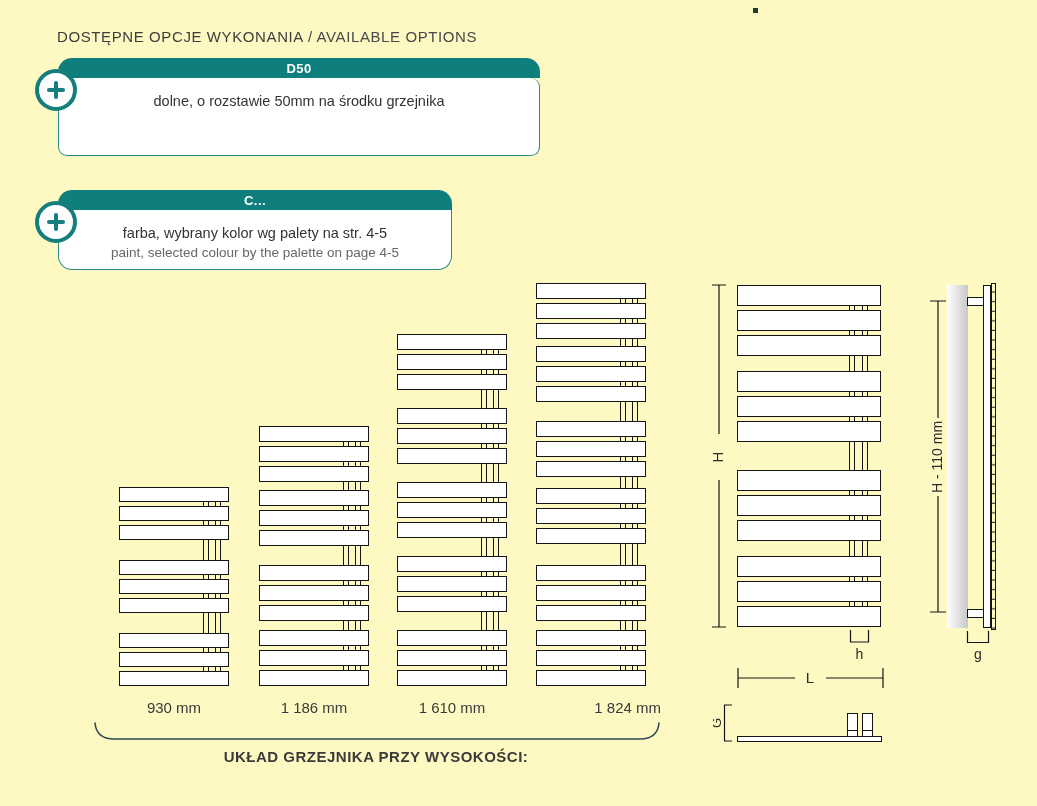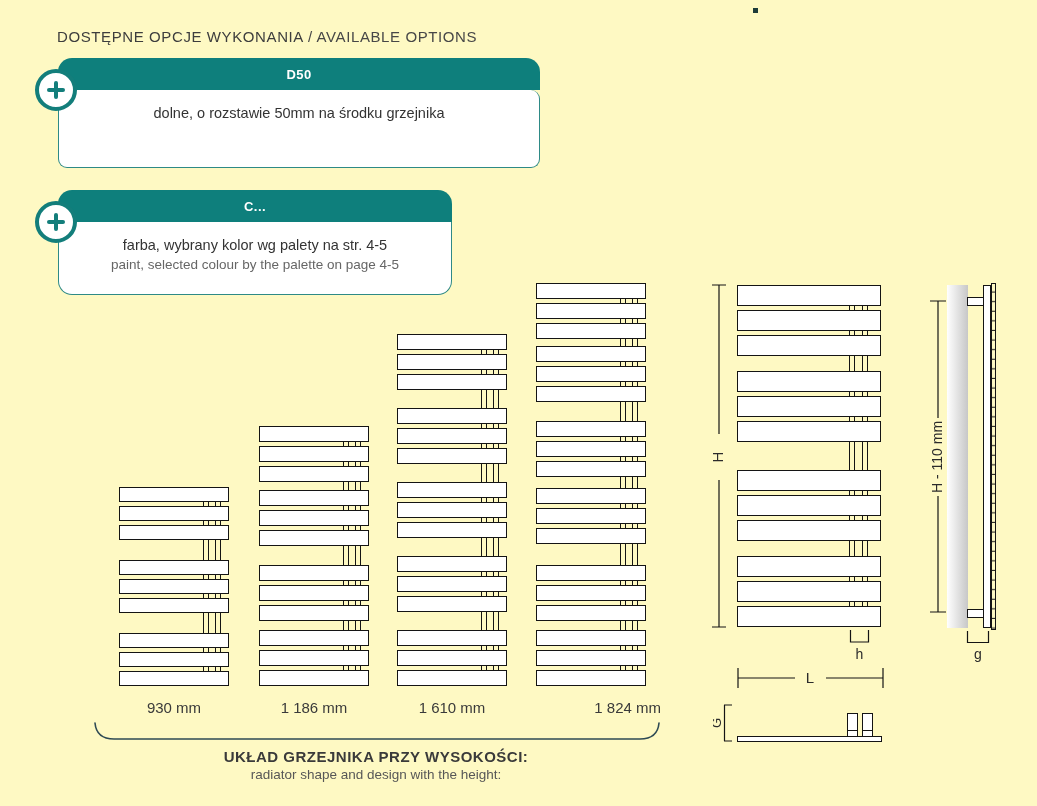--- a/index.html
+++ b/index.html
@@ -6,21 +6,21 @@
   .page{
     position:relative;width:1037px;height:806px;background:#fef9c3;overflow:hidden;
     font-family:"Liberation Sans","DejaVu Sans",sans-serif;color:#3a3a3a;padding-left:12px;
   }
   .abs{position:absolute;}
   .page-title{left:57px;top:28px;font-size:15px;letter-spacing:.6px;color:#3d3d3d;}
   .page-title .en{color:#474747;}
 
   .card{position:absolute;}
   .card-header{
-    height:32px;background:#0e7f7c;border-radius:14px 14px 0 0;
+    height:20px;background:#0e7f7c;border-radius:14px 14px 0 0;
     display:flex;align-items:center;justify-content:center;
     color:#ffffff;font-weight:bold;font-size:13px;letter-spacing:.4px;
   }
   .card-body{
     background:#fff;border:1px solid #2e8a86;border-top:none;
     border-radius:0 0 14px 14px;text-align:center;padding-top:13px;box-sizing:border-box;
   }
   .card-body .pl{font-size:14.5px;color:#333;line-height:20px;}
   .card-body .en{font-size:13.5px;color:#666;line-height:19px;}
 
@@ -63,21 +63,21 @@
   </div>
   <div class="plus" style="left:35px;top:69px;">
     <span class="pbar ph"></span>
       <span class="pbar pv"></span>
   </div>
 
   <div class="card" style="left:58px;top:190px;width:394px;">
     <div class="card-header">
       <span>C...</span>
     </div>
-    <div class="card-body" style="height:73px;">
+    <div class="card-body" style="height:60px;">
       <div class="pl">farba, wybrany kolor wg palety na str. 4-5</div>
       <div class="en">paint, selected colour by the palette on page 4-5</div>
     </div>
   </div>
   <div class="plus" style="left:35px;top:201px;">
     <span class="pbar ph"></span>
       <span class="pbar pv"></span>
   </div>
 
   <div class="abs corner-mark"></div>
@@ -173,21 +173,20 @@
   <div class="abs rad-label" style="left:244px;">1 186 mm</div>
   <div class="abs rad-label" style="left:382px;">1 610 mm</div>
   <div class="abs rad-label" style="left:521px;text-align:right;">1 824 mm</div>
 
   <svg class="abs" style="left:94px;top:722px;" width="566" height="20">
     <path d="M1,1 C2,12 8,17 20,17 L546,17 C558,17 564,12 565,1" fill="none" stroke="#2e4a54" stroke-width="1.6" stroke-linecap="round"></path>
   </svg>
 
   <div class="abs caption-wrap">
     <div class="caption-pl">UKŁAD GRZEJNIKA PRZY WYSOKOŚCI:</div>
-    <div class="caption-en">radiator shape and design with the height:</div>
   </div>
 
   <div class="abs" style="left:737px;top:285px;">
       <svg width="145" height="342" shape-rendering="crispEdges">
         <line x1="112.5" x2="112.5" y1="10" y2="331" stroke="#141414" stroke-width="1"></line>
         <line x1="117.5" x2="117.5" y1="10" y2="331" stroke="#141414" stroke-width="1"></line>
         <line x1="125.5" x2="125.5" y1="10" y2="331" stroke="#141414" stroke-width="1"></line>
         <line x1="130.5" x2="130.5" y1="10" y2="331" stroke="#141414" stroke-width="1"></line>
         <rect x="0.5" y="0.5" width="143" height="20" fill="#ffffff" stroke="#141414" stroke-width="1"></rect>
         <rect x="0.5" y="25.5" width="143" height="20" fill="#ffffff" stroke="#141414" stroke-width="1"></rect>

